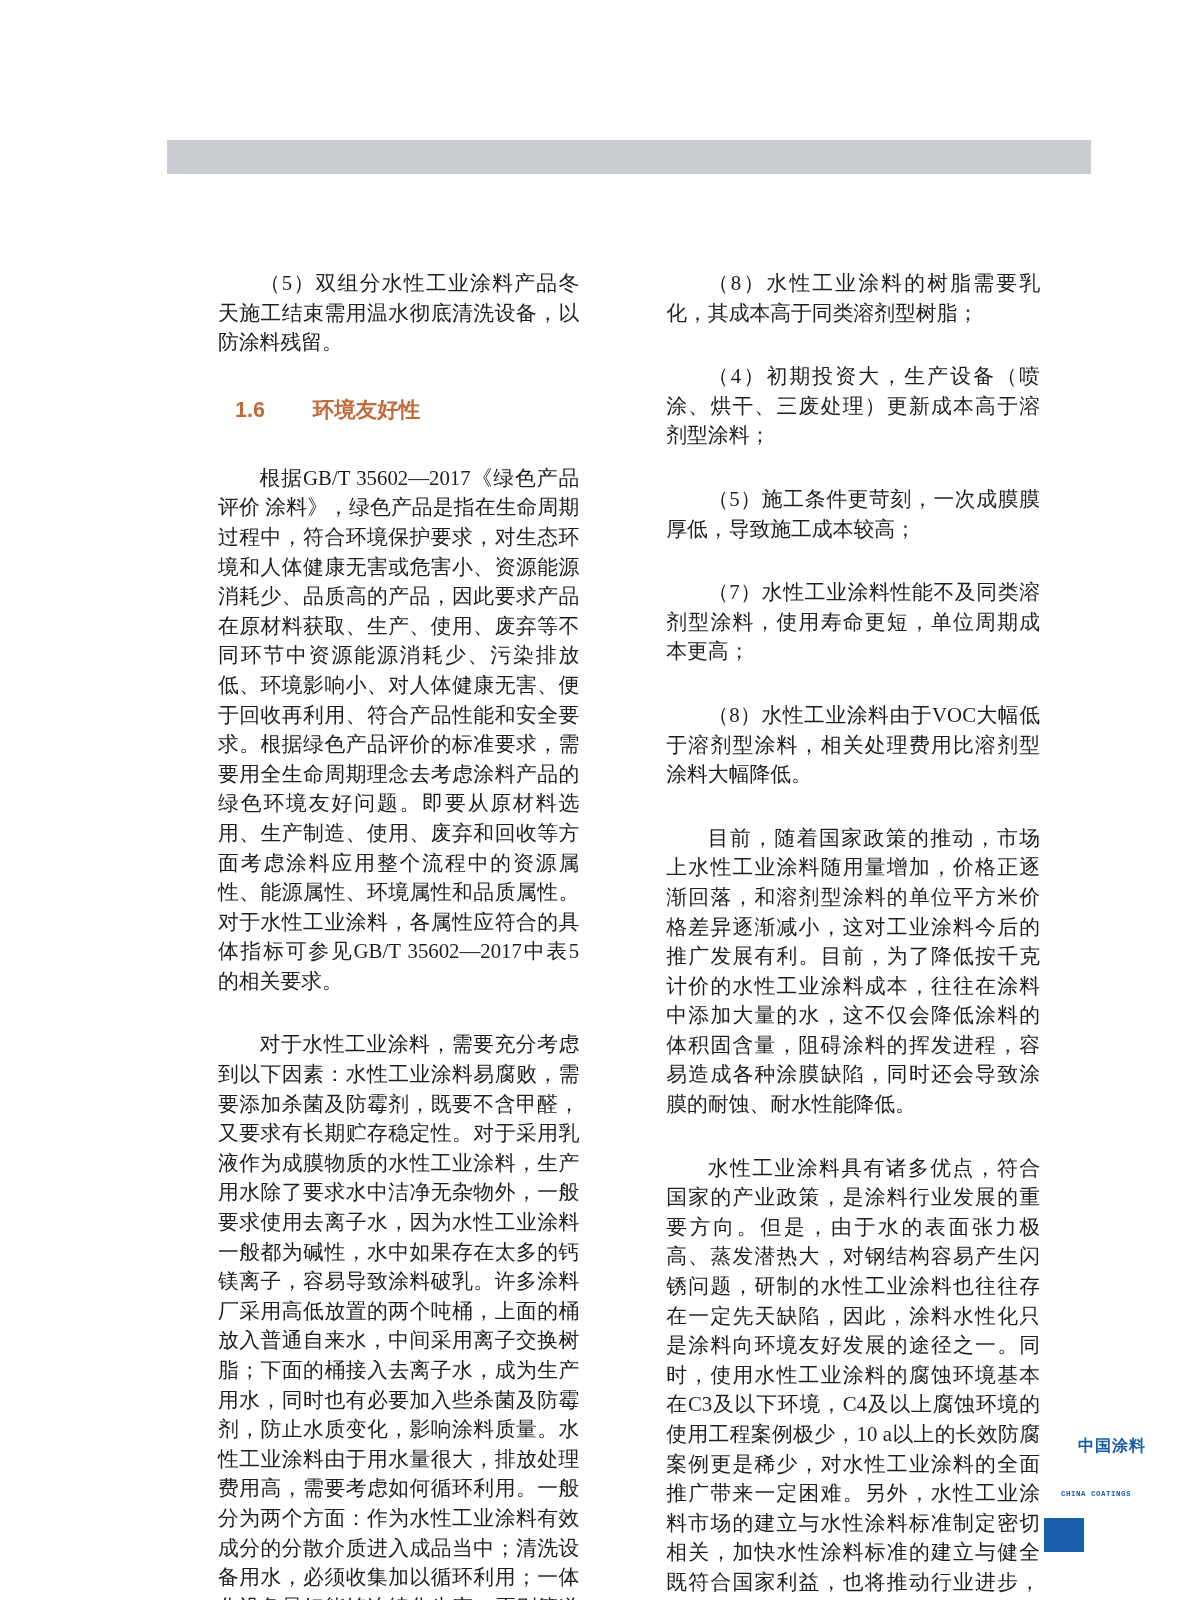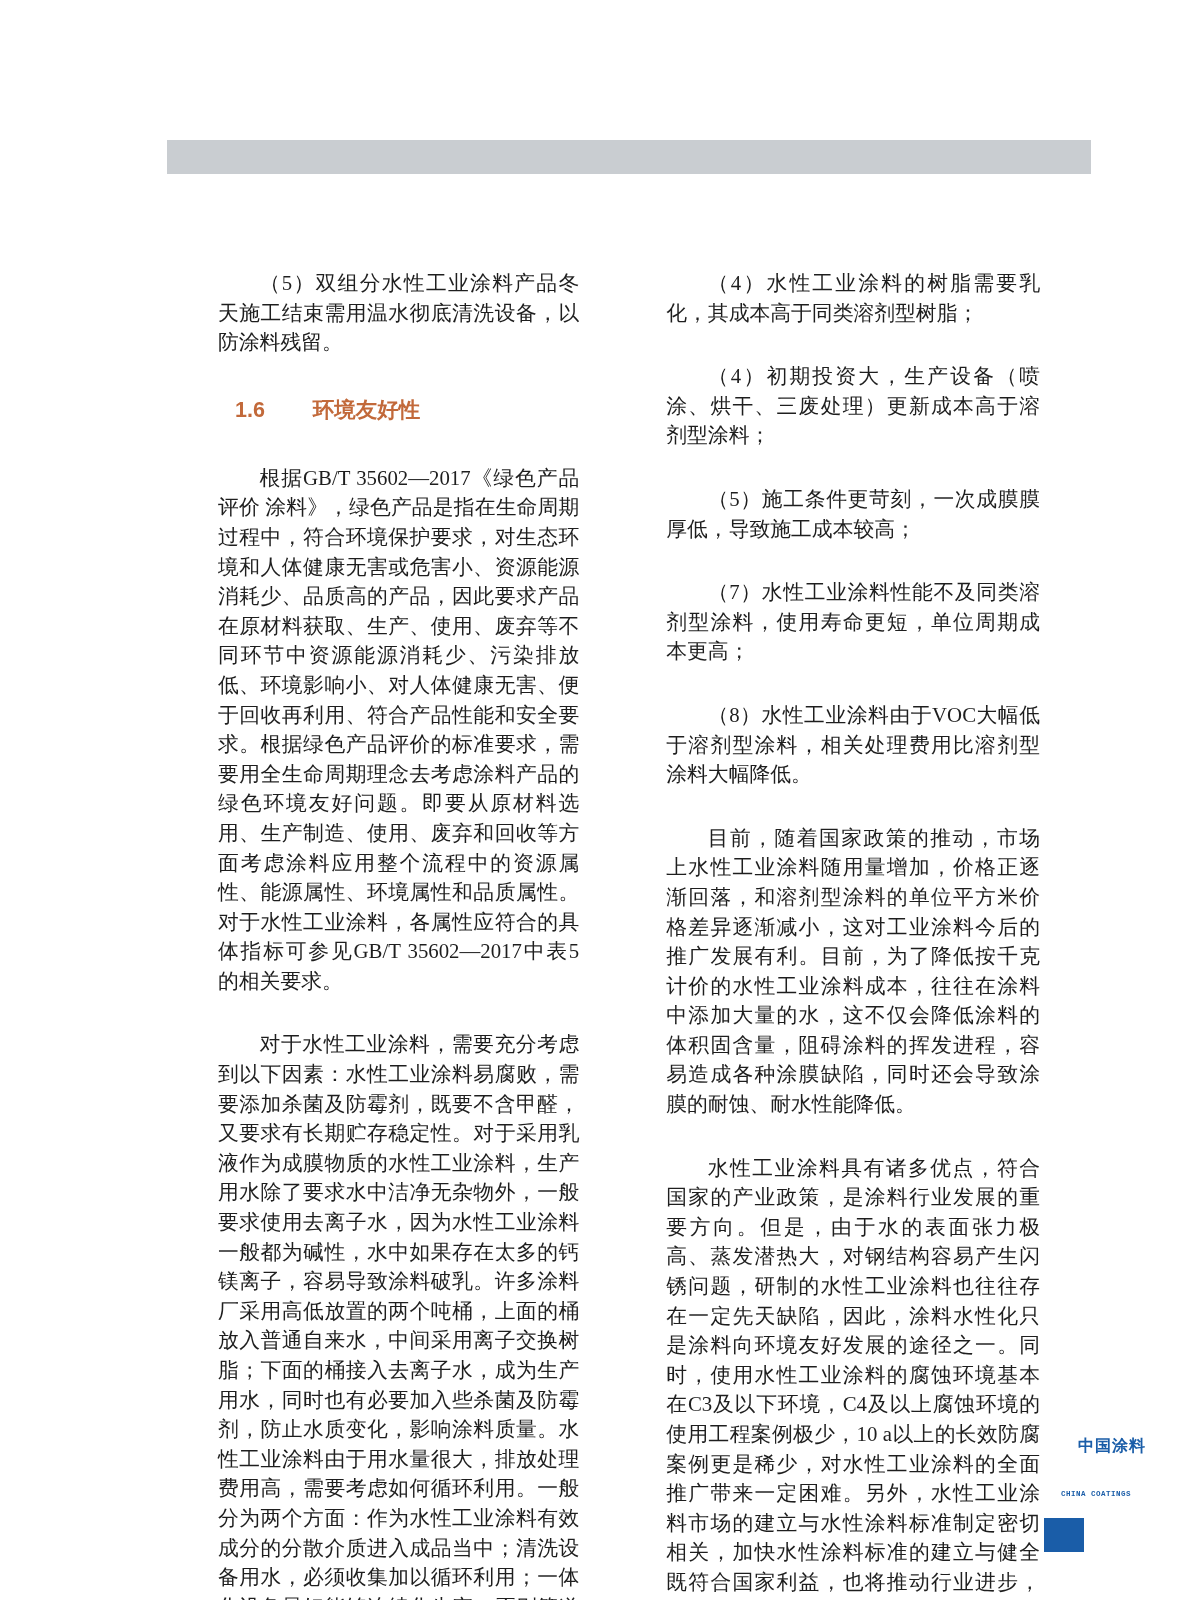--- a/index.html
+++ b/index.html
@@ -136,21 +136,21 @@
       <p>（5）双组分水性工业涂料产品冬天施工结束需用温水彻底清洗设备，以防涂料残留。</p>
       <div class="h3"><span class="h-num">1.6</span><span>环境友好性</span></div>
       <p>根据GB/T 35602—2017《绿色产品评价 涂料》，绿色产品是指在生命周期过程中，符合环境保护要求，对生态环境和人体健康无害或危害小、资源能源消耗少、品质高的产品，因此要求产品在原材料获取、生产、使用、废弃等不同环节中资源能源消耗少、污染排放低、环境影响小、对人体健康无害、便于回收再利用、符合产品性能和安全要求。根据绿色产品评价的标准要求，需要用全生命周期理念去考虑涂料产品的绿色环境友好问题。即要从原材料选用、生产制造、使用、废弃和回收等方面考虑涂料应用整个流程中的资源属性、能源属性、环境属性和品质属性。对于水性工业涂料，各属性应符合的具体指标可参见GB/T 35602—2017中表5的相关要求。</p>
       <p>对于水性工业涂料，需要充分考虑到以下因素：水性工业涂料易腐败，需要添加杀菌及防霉剂，既要不含甲醛，又要求有长期贮存稳定性。对于采用乳液作为成膜物质的水性工业涂料，生产用水除了要求水中洁净无杂物外，一般要求使用去离子水，因为水性工业涂料一般都为碱性，水中如果存在太多的钙镁离子，容易导致涂料破乳。许多涂料厂采用高低放置的两个吨桶，上面的桶放入普通自来水，中间采用离子交换树脂；下面的桶接入去离子水，成为生产用水，同时也有必要加入些杀菌及防霉剂，防止水质变化，影响涂料质量。水性工业涂料由于用水量很大，排放处理费用高，需要考虑如何循环利用。一般分为两个方面：作为水性工业涂料有效成分的分散介质进入成品当中；清洗设备用水，必须收集加以循环利用；一体化设备最好能够连续化生产，否则管道和缸体的清洗是一项废水的工作；部分废水不能被回收利用，需要排入水处理池。表面活性剂随废水一起排放，如选择不当，可能会污染水源或土壤，其危害不亚于大气污染。因此，对于水性工业涂料的环境友好性能需要有足够清醒的认识，不能认为水性工业涂料就绝对环境友好。</p>
       <div class="h3"><span class="h-num">0.8</span><span>性价比</span></div>
       <p>目前，水性工业涂料更多靠政策因素推动，因为同样的膜厚下，水性工业涂料的价格相对溶剂型涂料高。就水性工业涂料的性价比而言，需要注意以下方面：</p>
       <p>（1）以单位平方米计价的水性工业涂料的成本普</p>
     </div>
 
     <div class="col col-right">
-      <p>（4）水性工业涂料的树脂需要乳化，其成本高于同类溶剂型树脂；</p>
+      <p>（8）水性工业涂料的树脂需要乳化，其成本高于同类溶剂型树脂；</p>
       <p>（4）初期投资大，生产设备（喷涂、烘干、三废处理）更新成本高于溶剂型涂料；</p>
       <p>（5）施工条件更苛刻，一次成膜膜厚低，导致施工成本较高；</p>
       <p>（7）水性工业涂料性能不及同类溶剂型涂料，使用寿命更短，单位周期成本更高；</p>
       <p>（8）水性工业涂料由于VOC大幅低于溶剂型涂料，相关处理费用比溶剂型涂料大幅降低。</p>
       <p>目前，随着国家政策的推动，市场上水性工业涂料随用量增加，价格正逐渐回落，和溶剂型涂料的单位平方米价格差异逐渐减小，这对工业涂料今后的推广发展有利。目前，为了降低按千克计价的水性工业涂料成本，往往在涂料中添加大量的水，这不仅会降低涂料的体积固含量，阻碍涂料的挥发进程，容易造成各种涂膜缺陷，同时还会导致涂膜的耐蚀、耐水性能降低。</p>
       <p>水性工业涂料具有诸多优点，符合国家的产业政策，是涂料行业发展的重要方向。但是，由于水的表面张力极高、蒸发潜热大，对钢结构容易产生闪锈问题，研制的水性工业涂料也往往存在一定先天缺陷，因此，涂料水性化只是涂料向环境友好发展的途径之一。同时，使用水性工业涂料的腐蚀环境基本在C3及以下环境，C4及以上腐蚀环境的使用工程案例极少，10 a以上的长效防腐案例更是稀少，对水性工业涂料的全面推广带来一定困难。另外，水性工业涂料市场的建立与水性涂料标准制定密切相关，加快水性涂料标准的建立与健全既符合国家利益，也将推动行业进步，不让真正负责任的企业吃亏。在实践中，需要细分水性工业涂料市场，努力研究水性工业涂料的环境适应性。根据市场不断调整配方结构和配套思路，提高产品质量。最后，水性工业涂料市场的扩张是个循序渐进的过程，要与目前的生产设备和施工设备相适应。要重视水性工业涂料在实验室和现场出现的各种问题，认真解决并努力改进产品性能方是市场取胜之道。</p>
     </div>
 
   </div>
 

